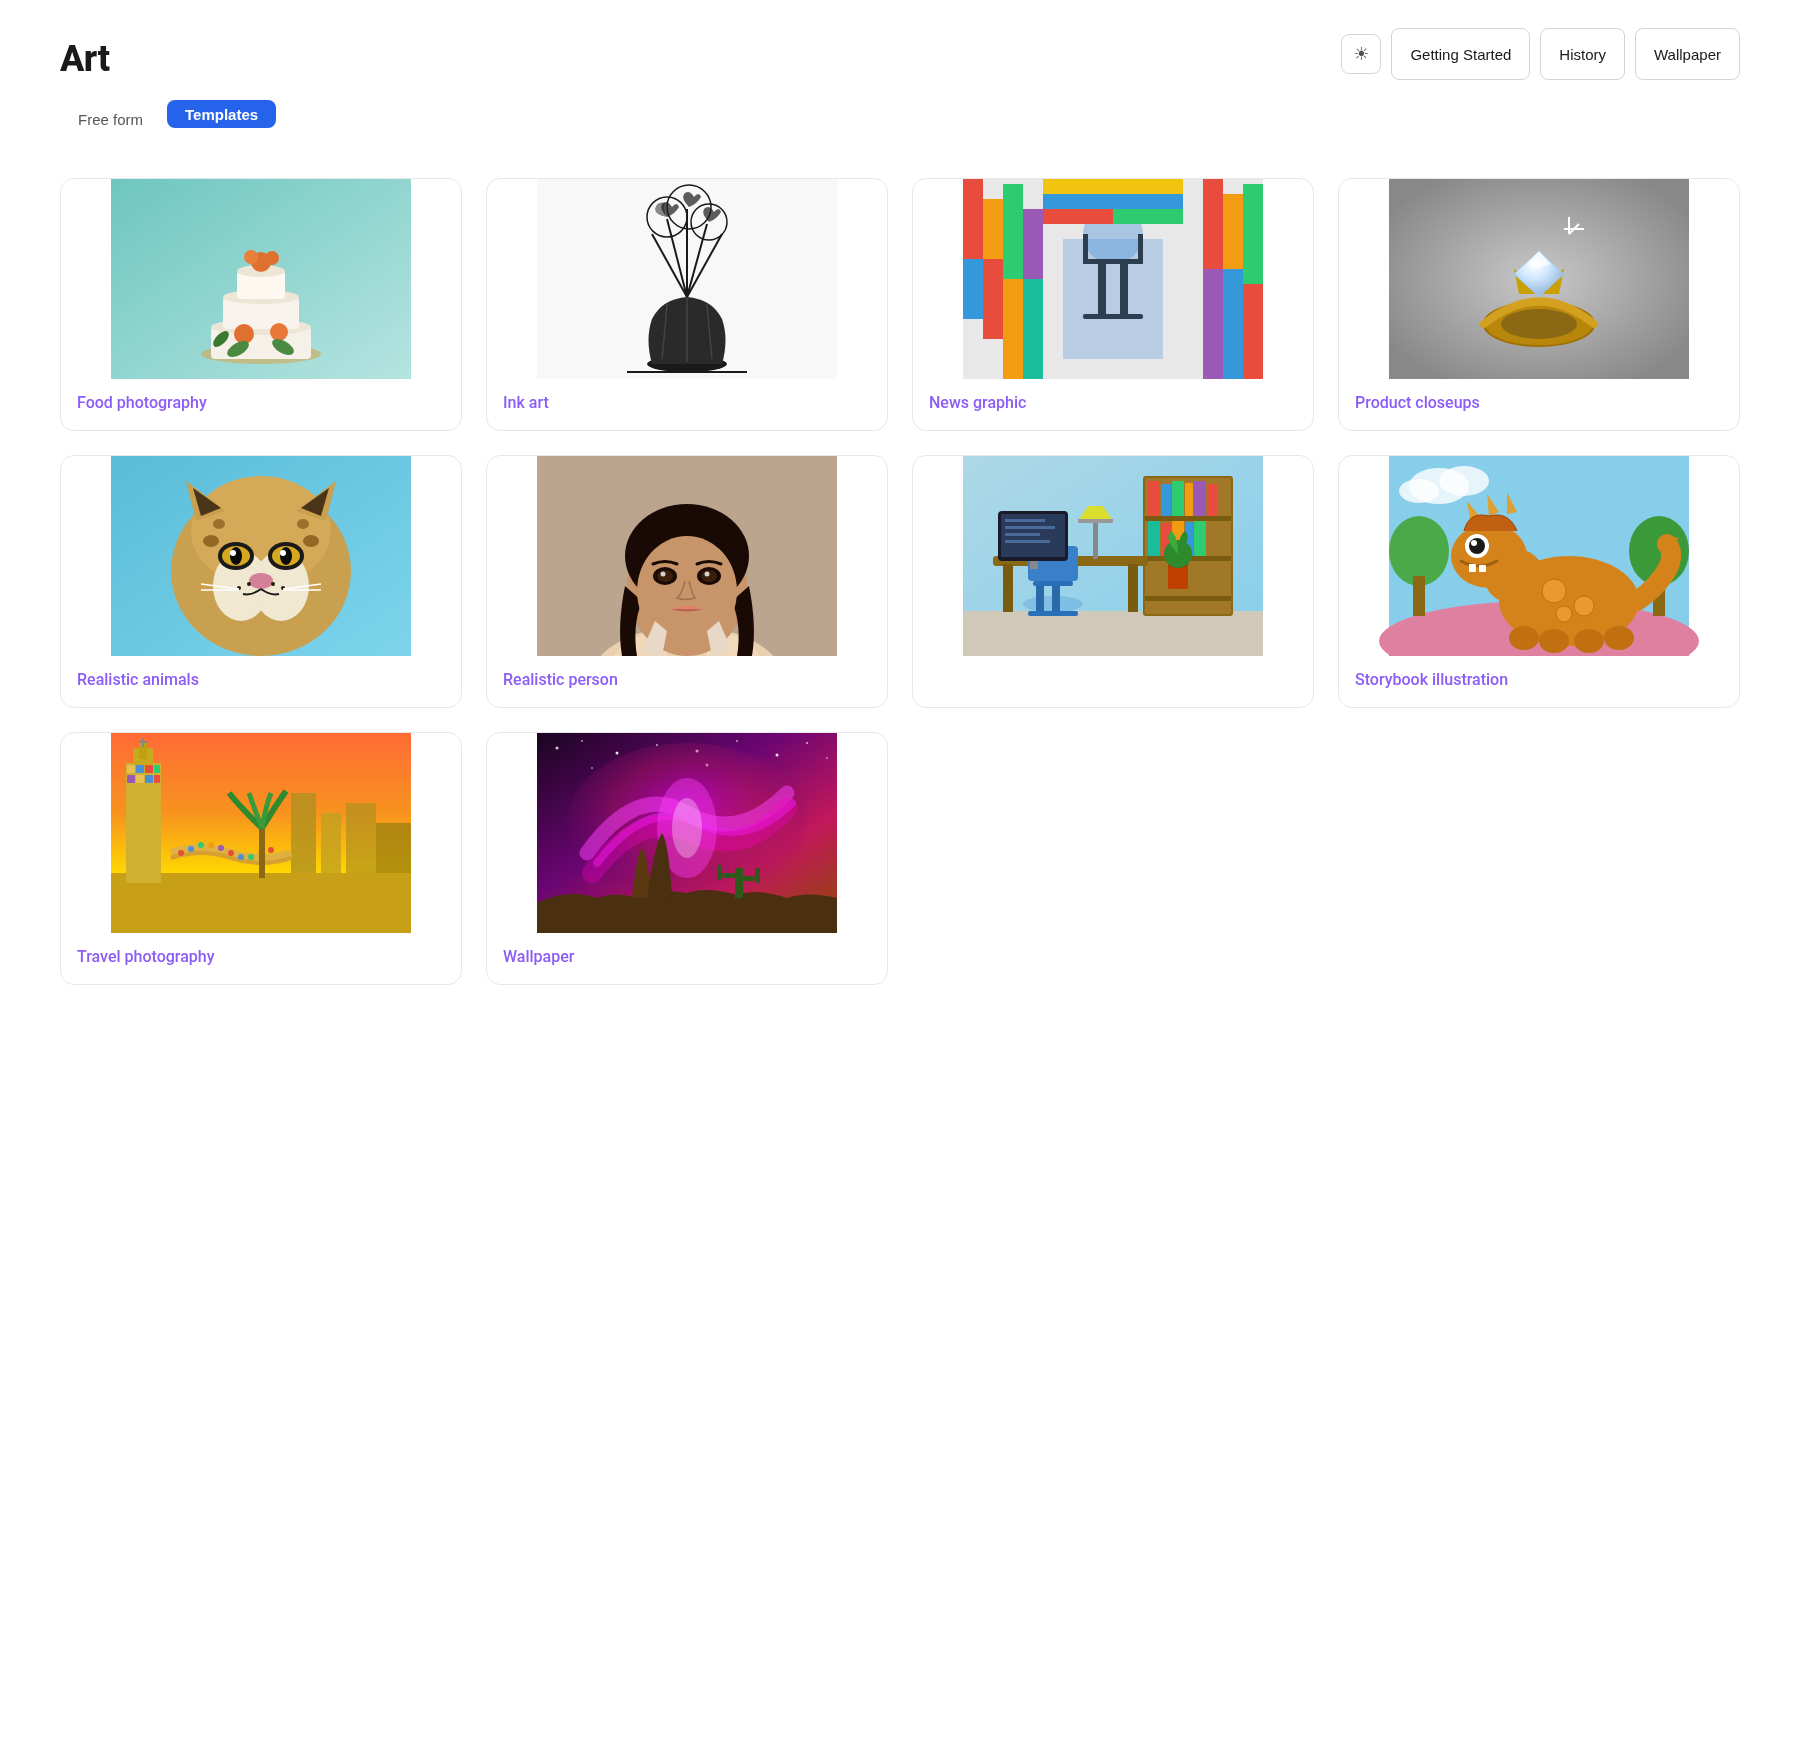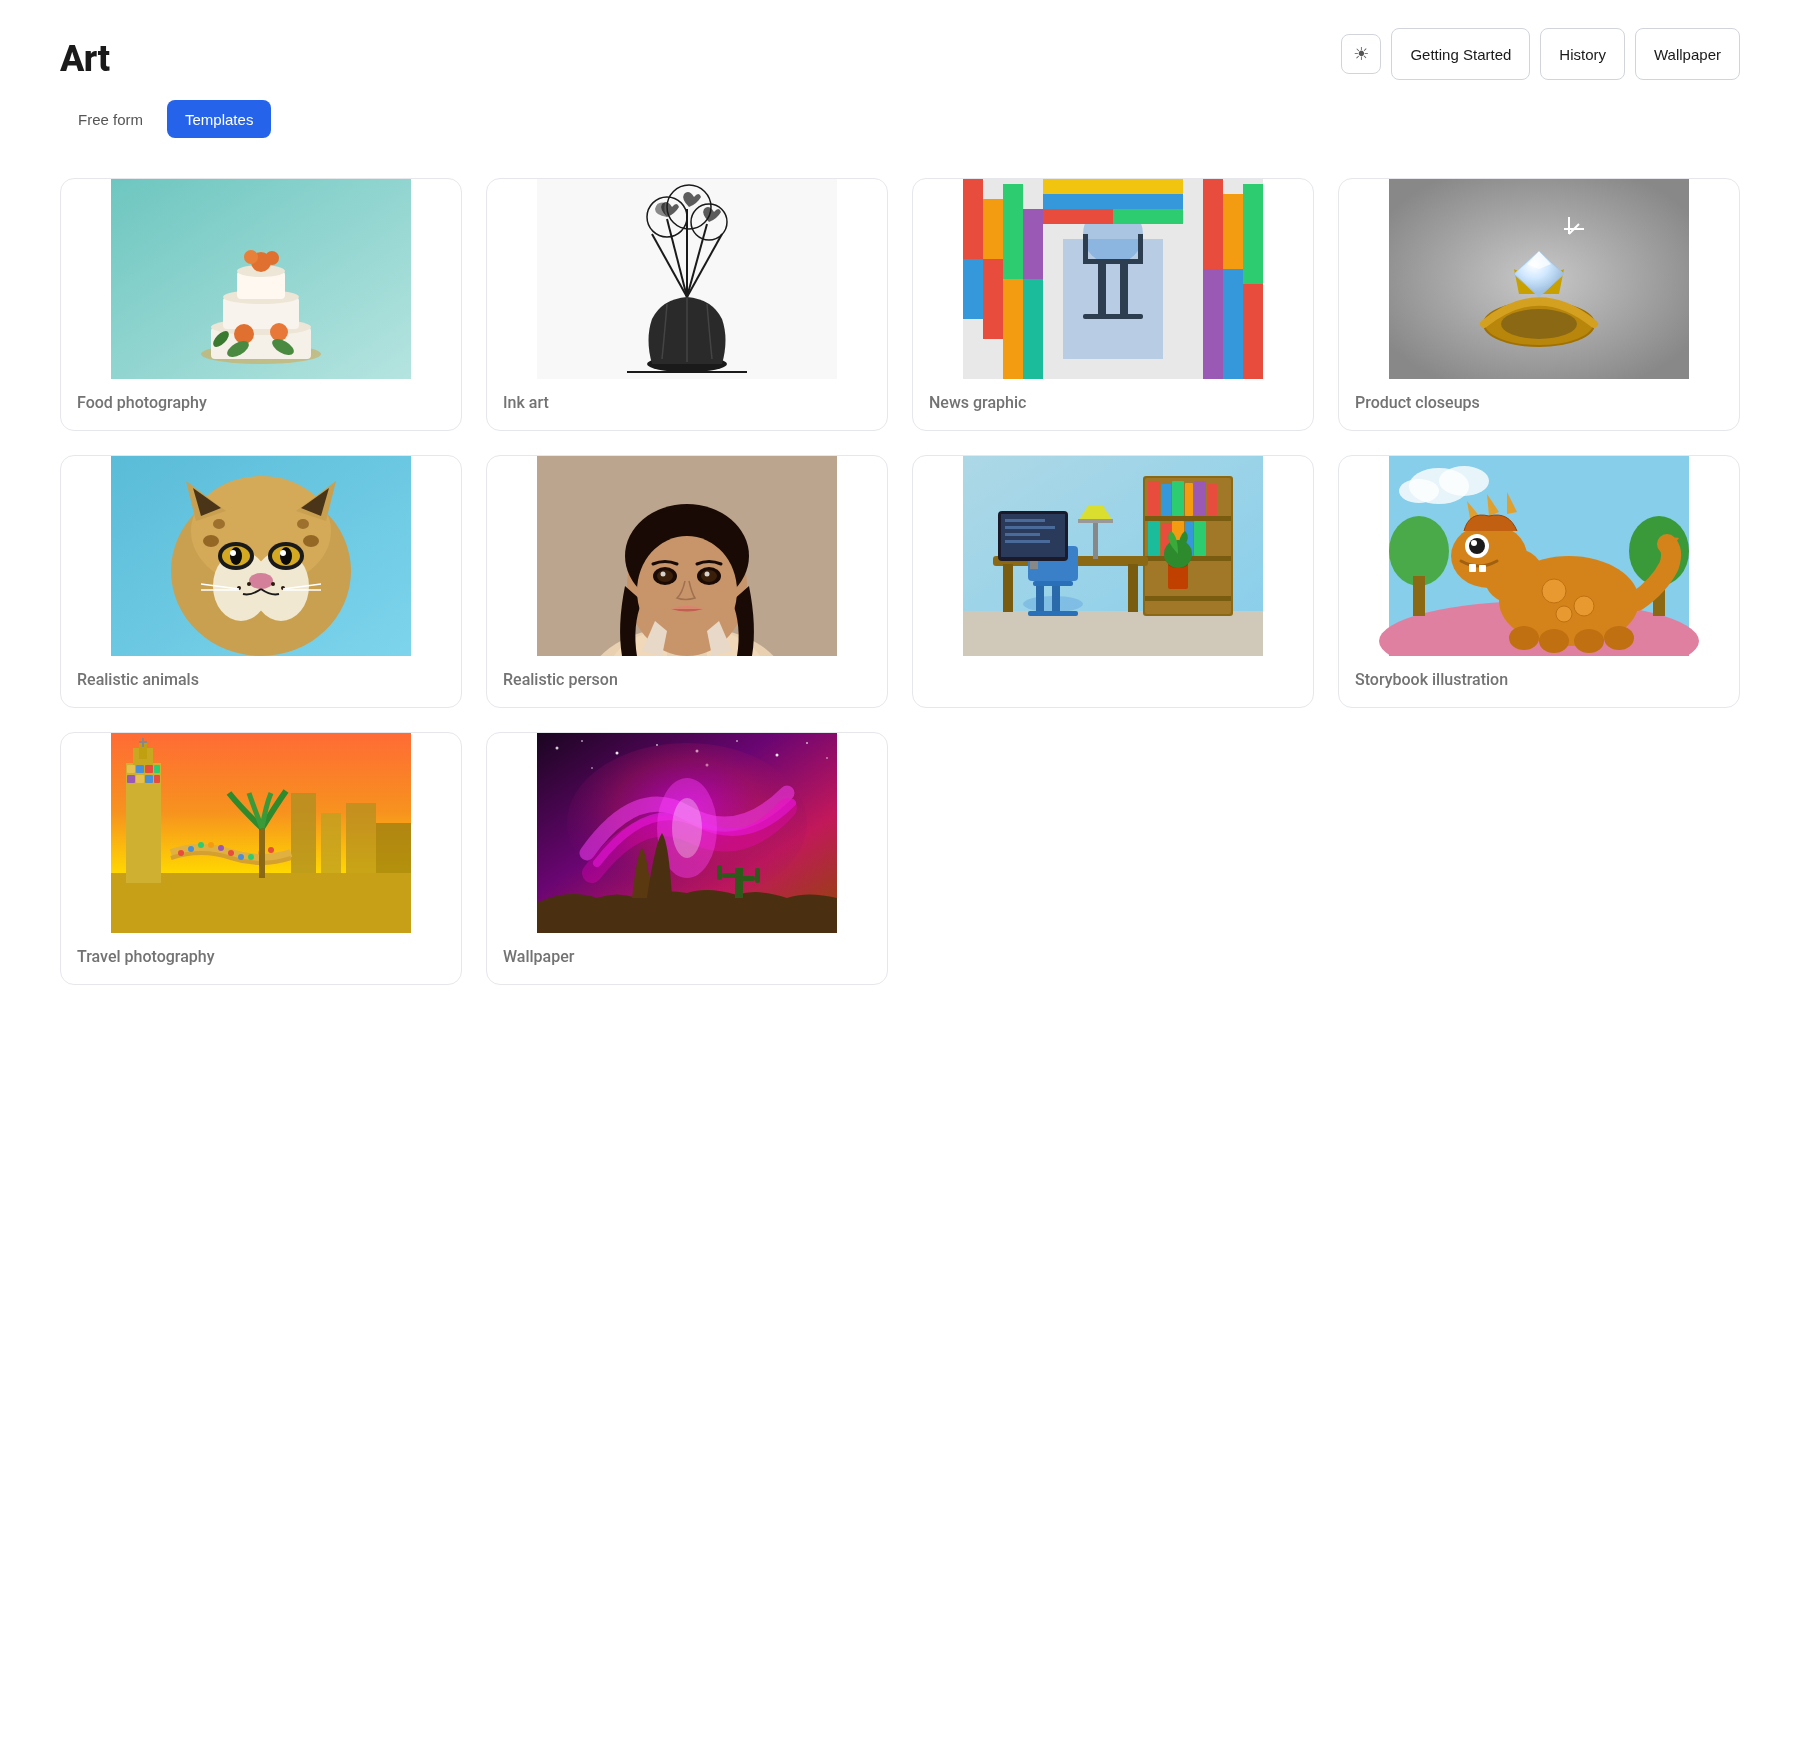--- a/index.html
+++ b/index.html
@@ -68,29 +68,29 @@
       border: none;
       border-radius: 8px;
       background: transparent;
       font-size: 15px;
       color: #555;
       cursor: pointer;
       font-weight: 500;
     }
 
     .tab-templates {
-      height: 38px;
+      height: 28px;
       padding: 0 18px;
       border: none;
       border-radius: 8px;
       background: #2563eb;
       font-size: 15px;
       color: #fff;
       cursor: pointer;
-      font-weight: 400;
+      font-weight: 700;
     }
 
     .grid-section {
       padding: 40px 60px 0 60px;
     }
 
     .grid {
       display: grid;
       grid-template-columns: repeat(4, 1fr);
       gap: 24px;
@@ -103,21 +103,21 @@
       overflow: hidden;
       cursor: pointer;
       transition: box-shadow 0.15s;
       padding: 0 0 18px 0;
     }
 
     .card-label {
       padding: 14px 16px 0 16px;
       font-size: 16px;
       font-weight: 500;
-      color: #737373;
+      color: #8b5cf6;
     }
 
     
     .card-svg {
       width: 100%;
       height: 200px;
       display: block;
       border-radius: 10px 10px 0 0;
     }
   </style>

